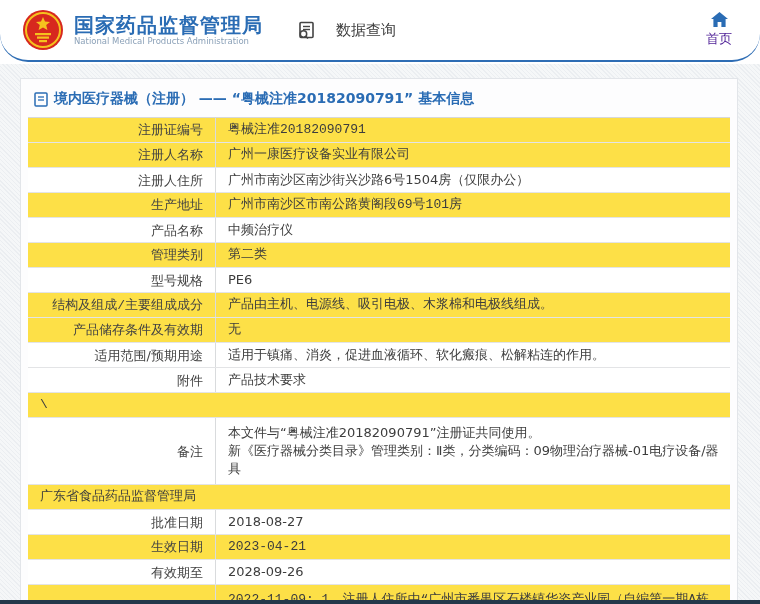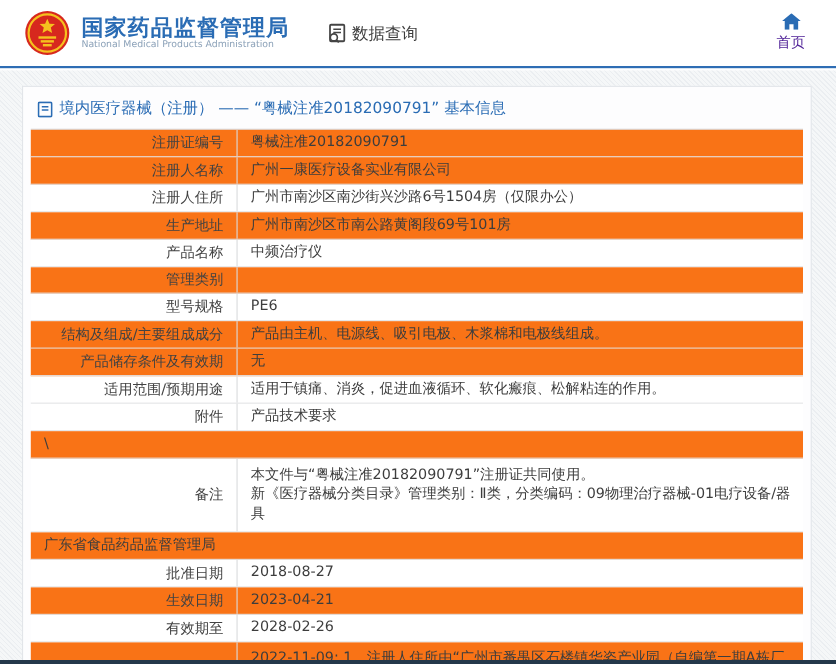--- a/index.html
+++ b/index.html
@@ -1,46 +1,46 @@
 <!DOCTYPE html>
 <html><head>
 <meta charset="utf-8">
 <style>
   * { margin:0; padding:0; box-sizing:border-box; }
   html,body { width:760px; height:604px; overflow:hidden;
     font-family:"DejaVu Sans","Liberation Sans",sans-serif; background:#fff; }
 
   
   .header { position:absolute; top:0; left:0; right:0; height:62px; background:#fff;
-    border-bottom:2px solid #2e6db4; display:flex; align-items:center; padding:0 28px 0 22px; z-index:3; }
+    border-bottom:2px solid #2e6db4; display:flex; align-items:center; padding:0 28px 0 22px; z-index:3;border-radius:28px; }
   .emblem { width:42px; height:42px; flex:0 0 auto; }
   .logo-text { margin-left:10px; }
   .logo-title { color:#2a6cb4; font-size:20px; font-weight:bold; letter-spacing:1px; line-height:22px; }
   .logo-sub { color:#8ba1b8; font-size:8.5px; line-height:11px; }
   .query { display:flex; align-items:center; margin-left:34px; cursor:pointer; }
-  .query-label { font-size:15px; color:#3c3c3c; margin-left:4px; }
+  .query-label { font-size:15px; color:#3c3c3c; margin-left:20px; }
   .nav { margin-left:auto; display:flex; gap:44px; }
   .nav-item { display:flex; flex-direction:column; align-items:center; cursor:pointer; }
   .nav-item svg { display:block; }
   .nav-label { font-size:13px; color:#4c1d95; margin-top:3px; white-space:nowrap; }
 
   
   .page-area { position:absolute; top:64px; left:0; right:0; bottom:0;
     background:repeating-linear-gradient(45deg,#f5f7f8 0,#f5f7f8 2px,#ebeef1 2px,#ebeef1 3px); }
 
   
   .panel { position:absolute; top:78px; left:20px; width:718px; bottom:0;
     background:#fdfdfe; border:1px solid #e2e5e9; z-index:2; }
   .panel-title { display:flex; align-items:center; gap:6px; padding:11px 13px 9px;
-    color:#2a6cb4; font-size:14px; font-weight:400; }
+    color:#2a6cb4; font-size:14px; font-weight:700; }
 
   
   .dtable { margin:0 7px; border-top:1px solid #d6d8da; background:#fff; }
   .row { display:flex; align-items:center; border-bottom:1px solid #e3e4e6; min-height:23px; }
-  .row.shaded { background:#f97316; }
+  .row.shaded { background:#fde047;font-family:Liberation Mono, monospace; }
   .lab { width:188px; flex:0 0 auto; text-align:right; padding:3px 12px 3px 4px;
     border-right:1px solid #d9dbdd; color:#424242; font-size:13px; line-height:17px;
     align-self:stretch; display:flex; align-items:center; justify-content:flex-end; gap:3px; }
   .val { flex:1; padding:3px 8px 3px 12px; color:#3d3d3d; font-size:13px; line-height:18px;
     white-space:pre-line; }
   .row.tall .val { padding-top:6px; padding-bottom:6px; }
 
   .footer-bar { position:absolute; left:0; right:0; bottom:0; height:4px; background:#24384a; z-index:6; }
 </style>
 </head>
@@ -107,20 +107,21 @@
     <div class="row shaded">
       <div class="lab">生产地址</div>
       <div class="val">广州市南沙区市南公路黄阁段69号101房</div>
     </div>
     <div class="row">
       <div class="lab">产品名称</div>
       <div class="val">中频治疗仪</div>
     </div>
     <div class="row shaded">
       <div class="lab">管理类别</div>
+      <div class="val">第二类</div>
     </div>
     <div class="row">
       <div class="lab">型号规格</div>
       <div class="val">PE6</div>
     </div>
     <div class="row shaded">
       <div class="lab">结构及组成/主要组成成分</div>
       <div class="val">产品由主机、电源线、吸引电极、木浆棉和电极线组成。</div>
     </div>
     <div class="row shaded">
@@ -149,21 +150,21 @@
     <div class="row">
       <div class="lab">批准日期</div>
       <div class="val">2018-08-27</div>
     </div>
     <div class="row shaded">
       <div class="lab">生效日期</div>
       <div class="val">2023-04-21</div>
     </div>
     <div class="row">
       <div class="lab">有效期至</div>
-      <div class="val">2028-02-26</div>
+      <div class="val">2028-09-26</div>
     </div>
     <div class="row shaded tall">
       <div class="lab">变更情况</div>
       <div class="val">2022-11-09: 1、注册人住所由“广州市番禺区石楼镇华姿产业园（自编第一期A栋厂房）首层、二层部分区域”变更为“广州市南沙区南沙街兴沙路6号1504房（仅限办公）”。
 
 2023-04-21: 1、生产地址由“广州市番禺区石楼镇华姿产业园（自编第一期A栋厂房）首层、二层部分区域”变更为“广州市南沙区市南公路黄阁段69号101房”。</div>
     </div>
 
   </div>
 </div>

